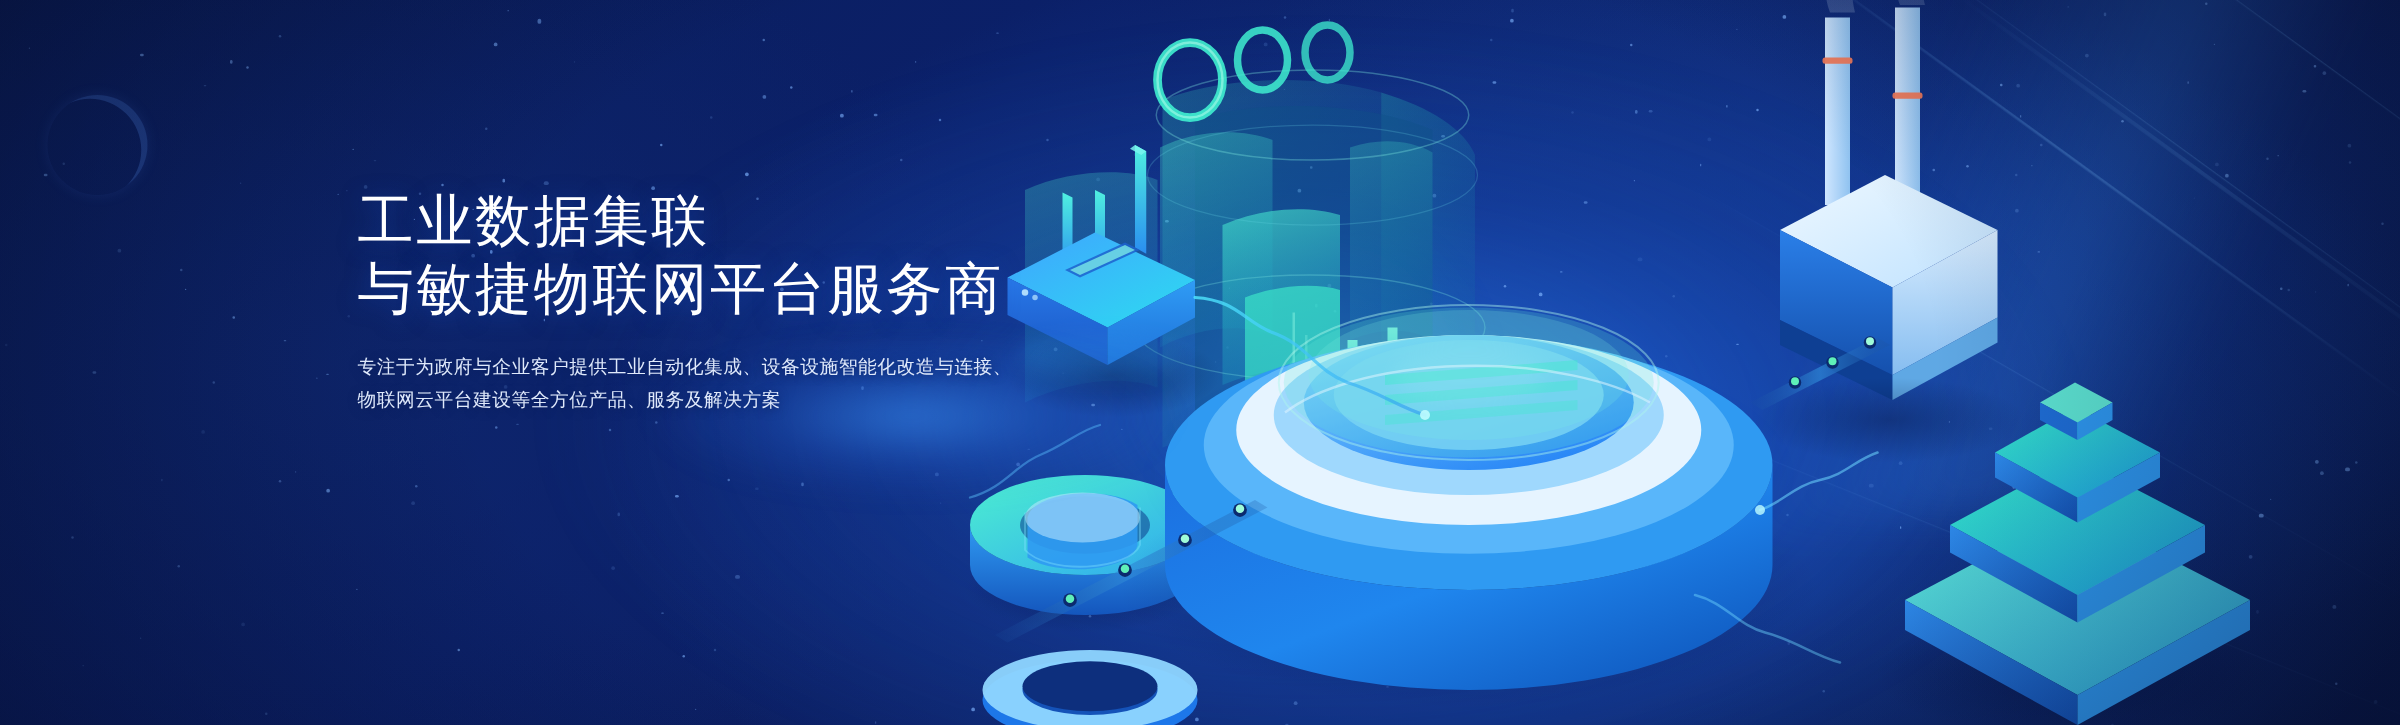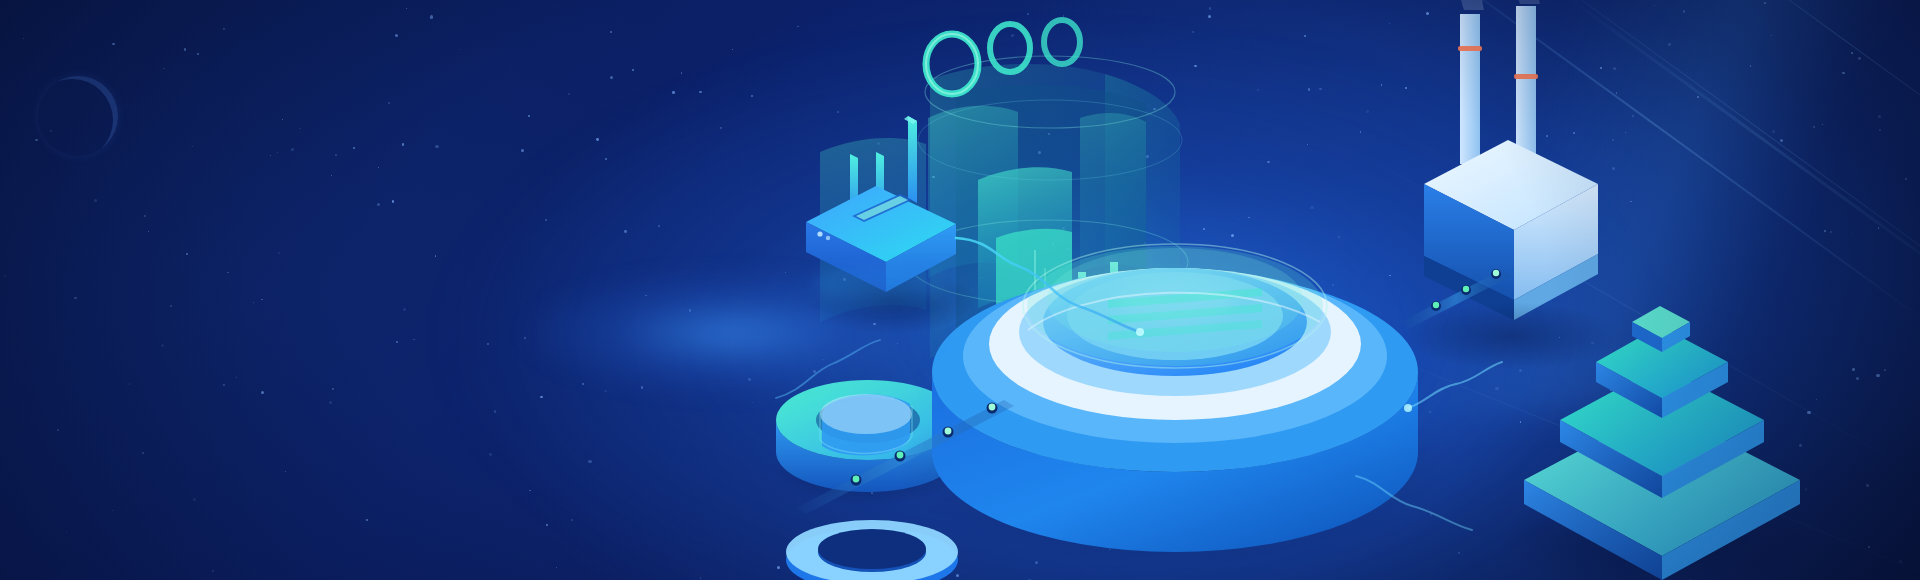--- a/index.html
+++ b/index.html
@@ -642,14 +642,22 @@
         <circle cx="380" cy="332" r="4" fill="#bffcff" opacity="0.9"></circle>
         <circle cx="648" cy="408" r="4" fill="#bffcff" opacity="0.8"></circle>
         <ellipse cx="415" cy="300" rx="60" ry="24" fill="#bffff4" opacity="0.10" filter="url(#blurSoft)"></ellipse>
       </g>
     </svg>
   </div>
 
   <div class="bg-vignette"></div>
   <div class="glow-text"></div>
 
+  <div class="copy">
+    <div class="headline">工业数据集联</div>
+    <div class="headline">与敏捷物联网平台服务商</div>
+    <div class="subcopy">
+      <div>专注于为政府与企业客户提供工业自动化集成、设备设施智能化改造与连接、</div>
+      <div>物联网云平台建设等全方位产品、服务及解决方案</div>
+    </div>
+  </div>
 
 </div>
 
 </body></html>

